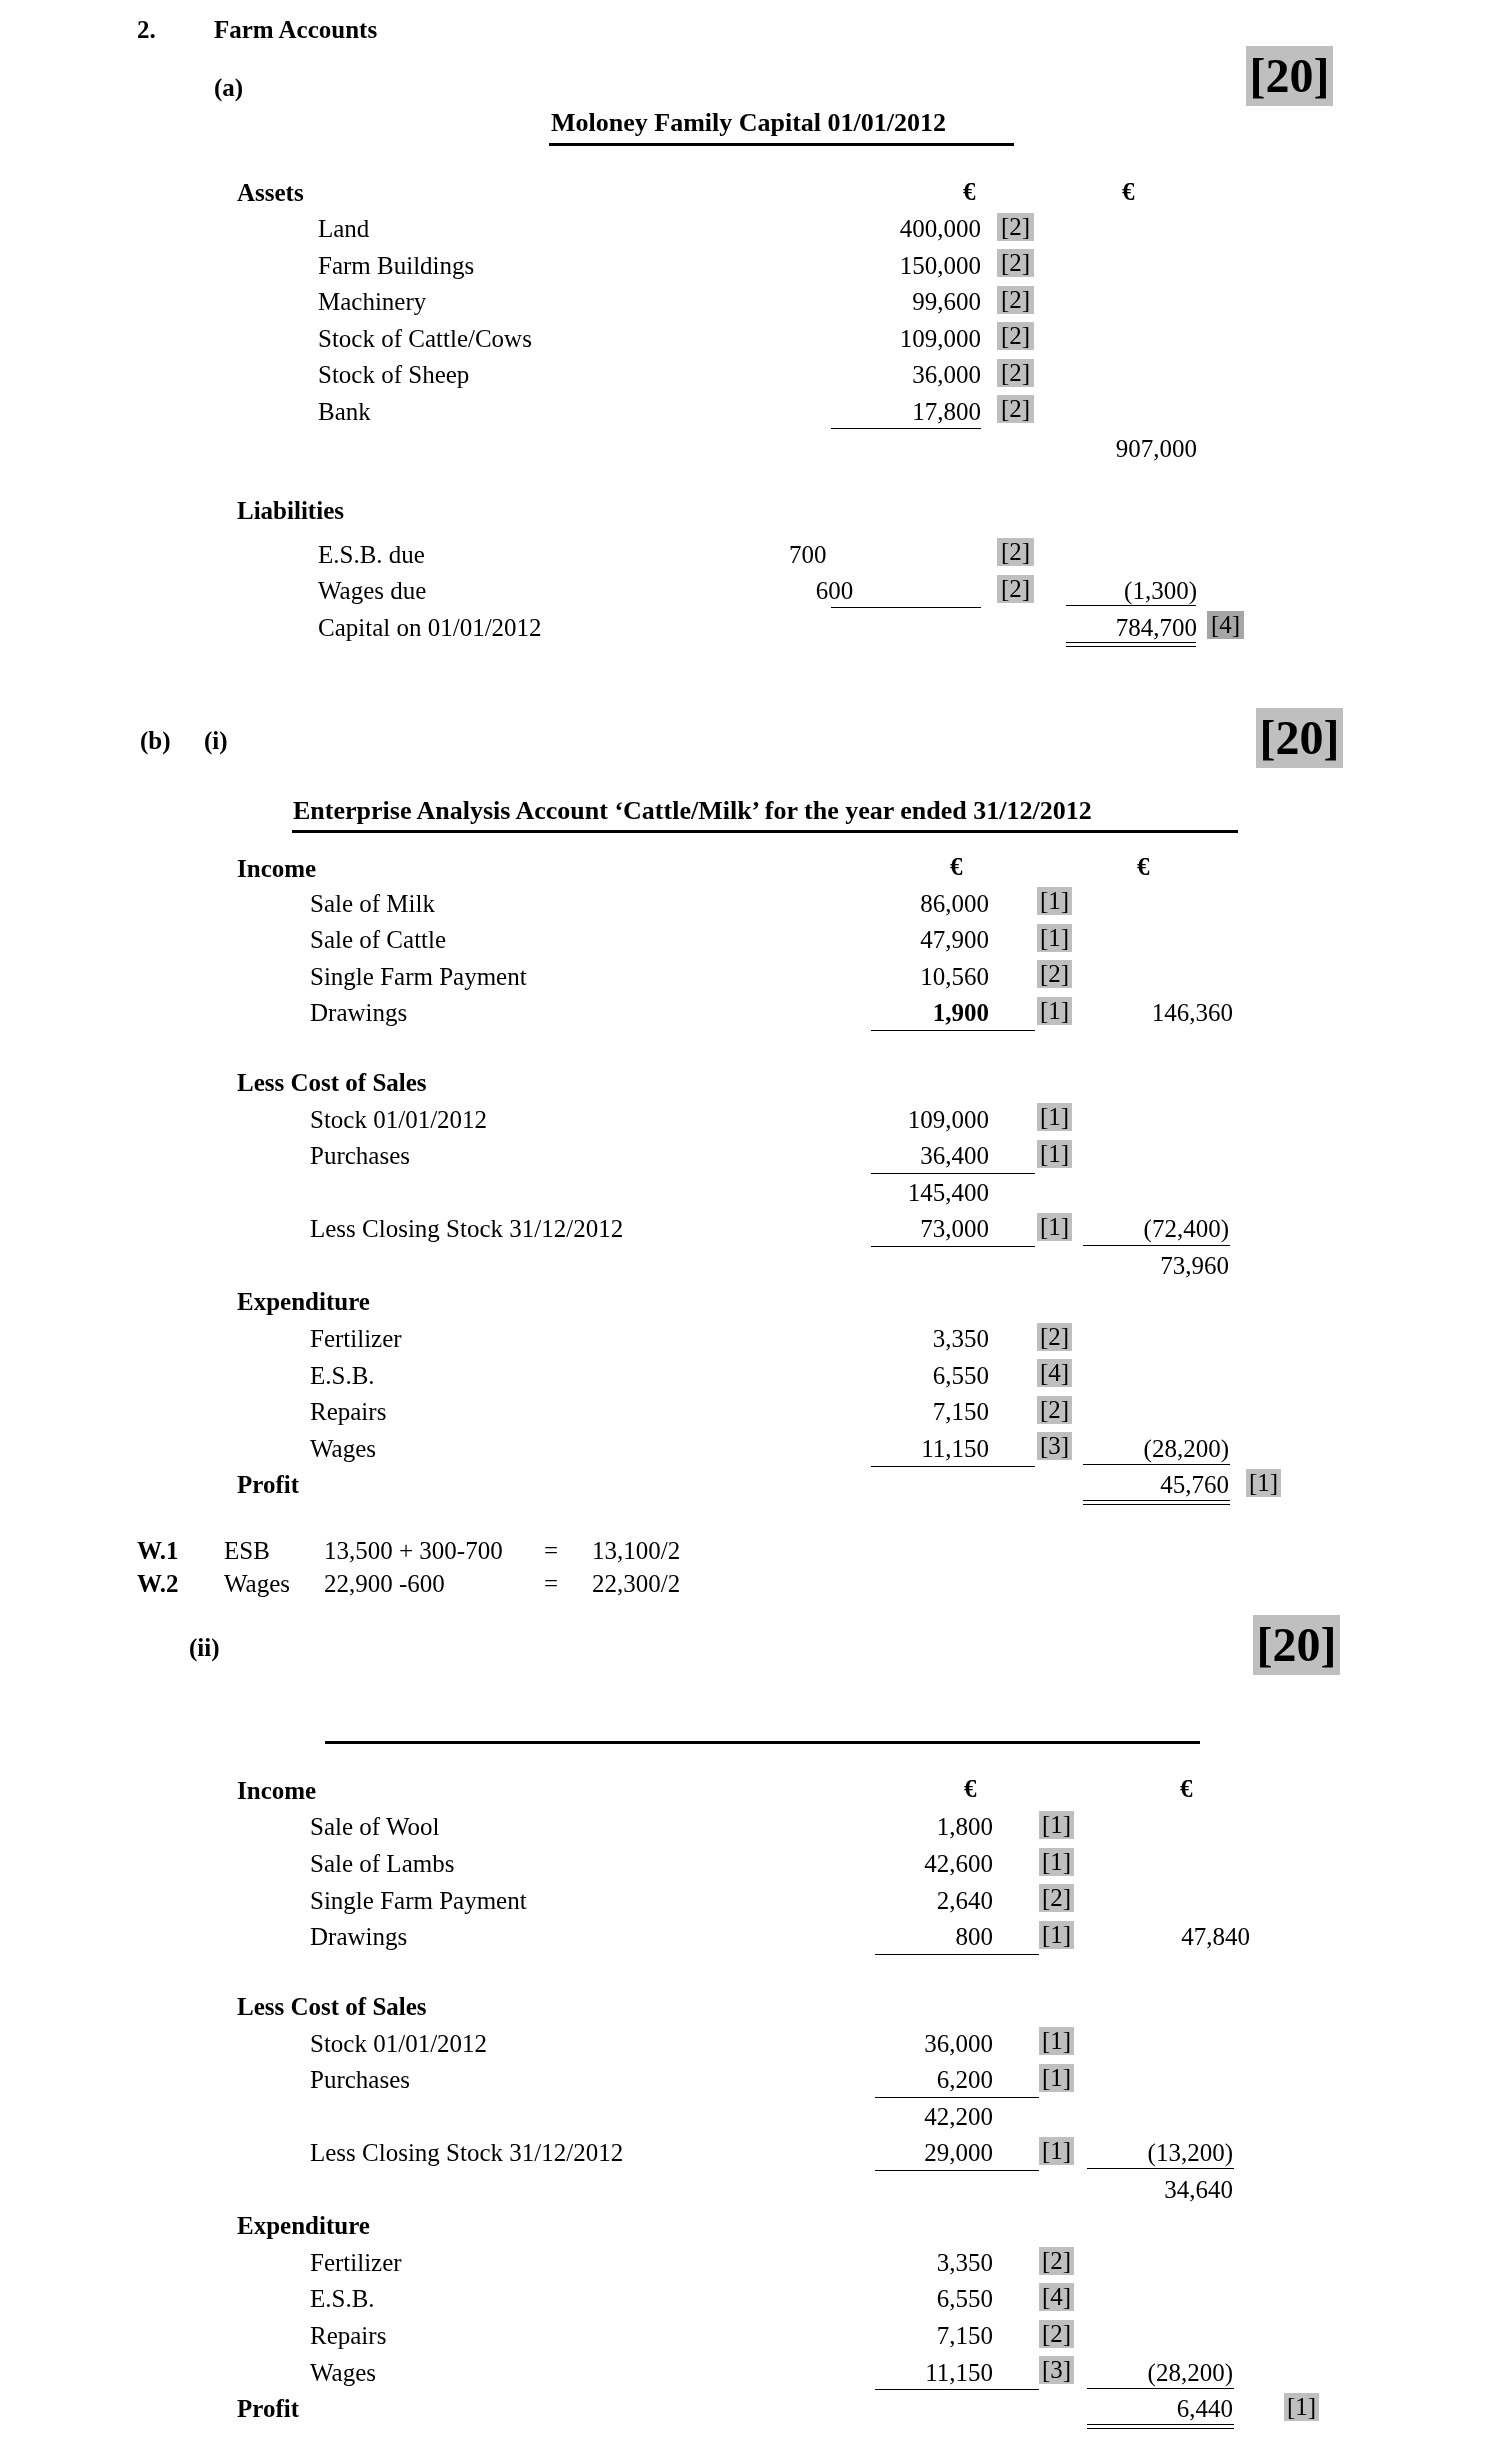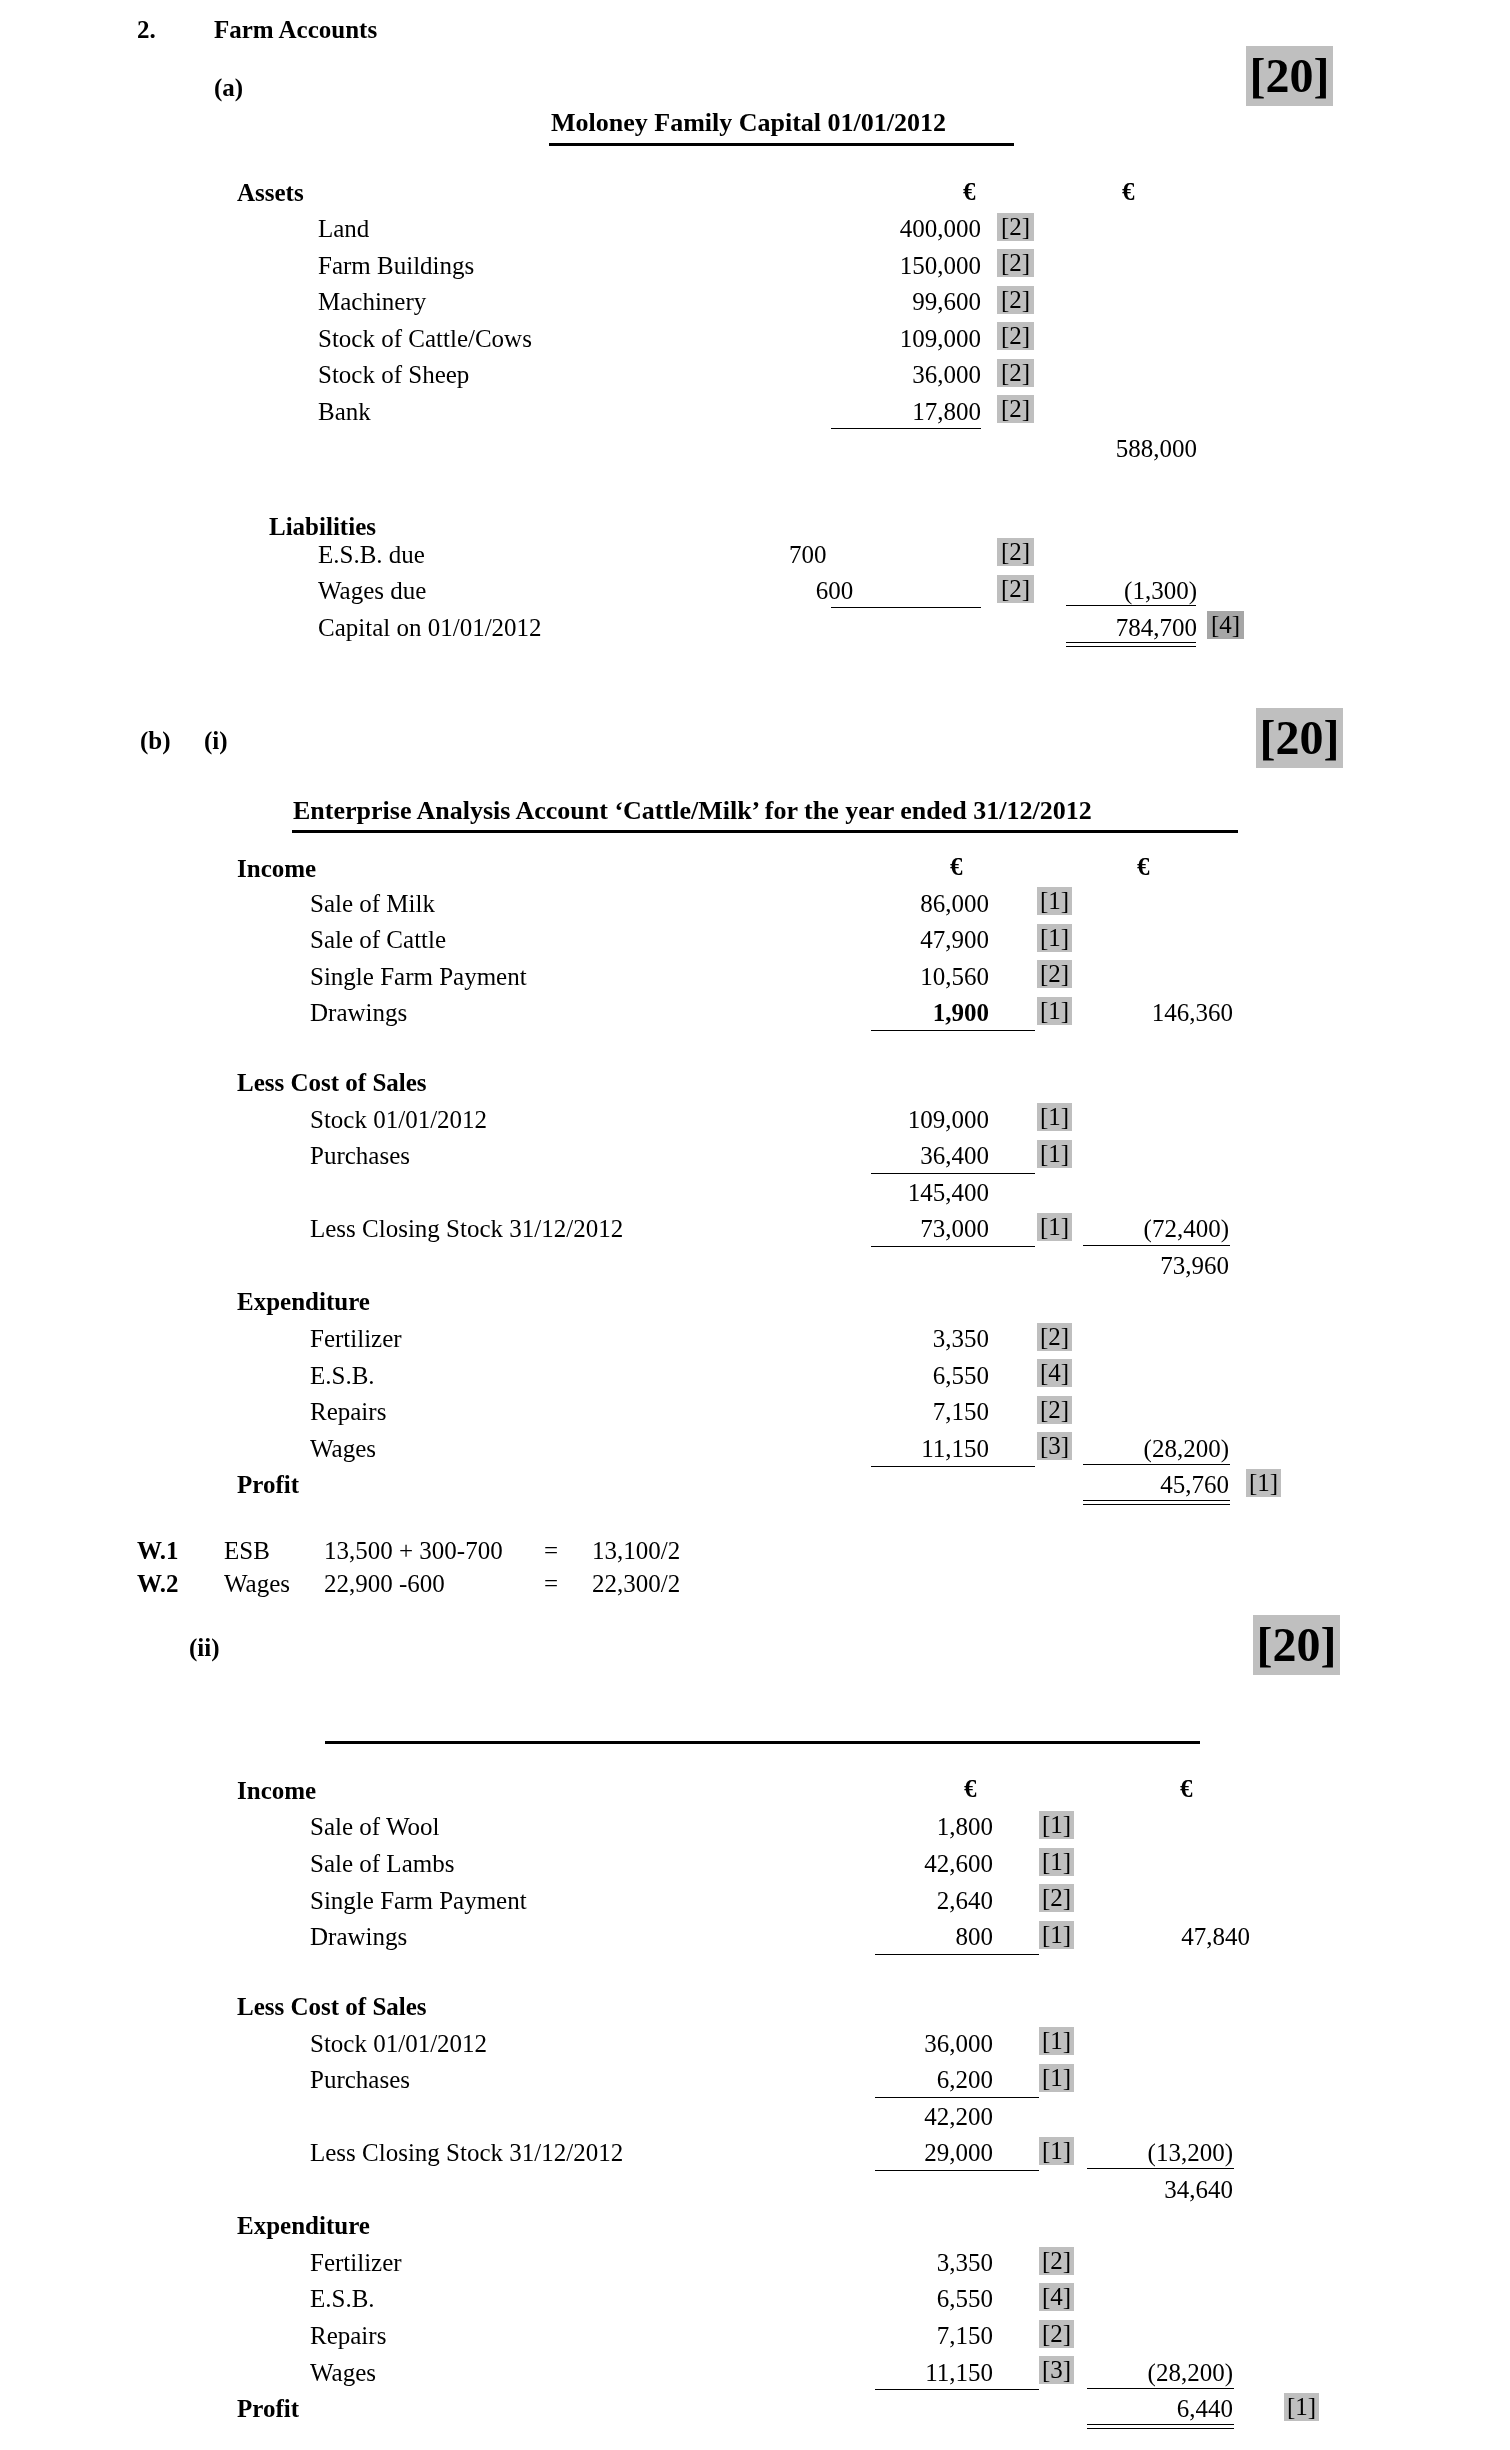--- a/index.html
+++ b/index.html
@@ -82,23 +82,23 @@
 
   <span class="t" style="left:318px;top:362px;">Stock of Sheep</span>
   <span class="num" style="left:831px;top:362px;width:150px;">36,000</span>
   <span class="mark" style="left:997px;top:359px;width:37px;height:28px;">[2]</span>
 
   <span class="t" style="left:318px;top:399px;">Bank</span>
   <span class="num" style="left:831px;top:399px;width:150px;">17,800</span>
   <span class="mark" style="left:997px;top:395px;width:37px;height:28px;">[2]</span>
   <div class="rule" style="left:831px;top:428px;width:150px;"></div>
 
-  <span class="num" style="left:1039px;top:436px;width:158px;">588,000</span>
-
-  <span class="t b" style="left:237px;top:514px;margin-left:32px;">Liabilities</span>
+  <span class="num" style="left:1039px;top:436px;width:158px;">907,000</span>
+
+  <span class="t b" style="left:237px;top:498px;">Liabilities</span>
 
   <span class="t" style="left:318px;top:542px;">E.S.B. due</span>
   <span class="num" style="left:789px;top:542px;width:91px;text-align:left;">700</span>
   <span class="mark" style="left:997px;top:538px;width:37px;height:28px;">[2]</span>
 
   <span class="t" style="left:318px;top:578px;">Wages due</span>
   <span class="num" style="left:789px;top:578px;width:91px;text-align:center;">600</span>
   <span class="mark" style="left:997px;top:575px;width:37px;height:28px;">[2]</span>
   <div class="rule" style="left:831px;top:607px;width:150px;"></div>
 

